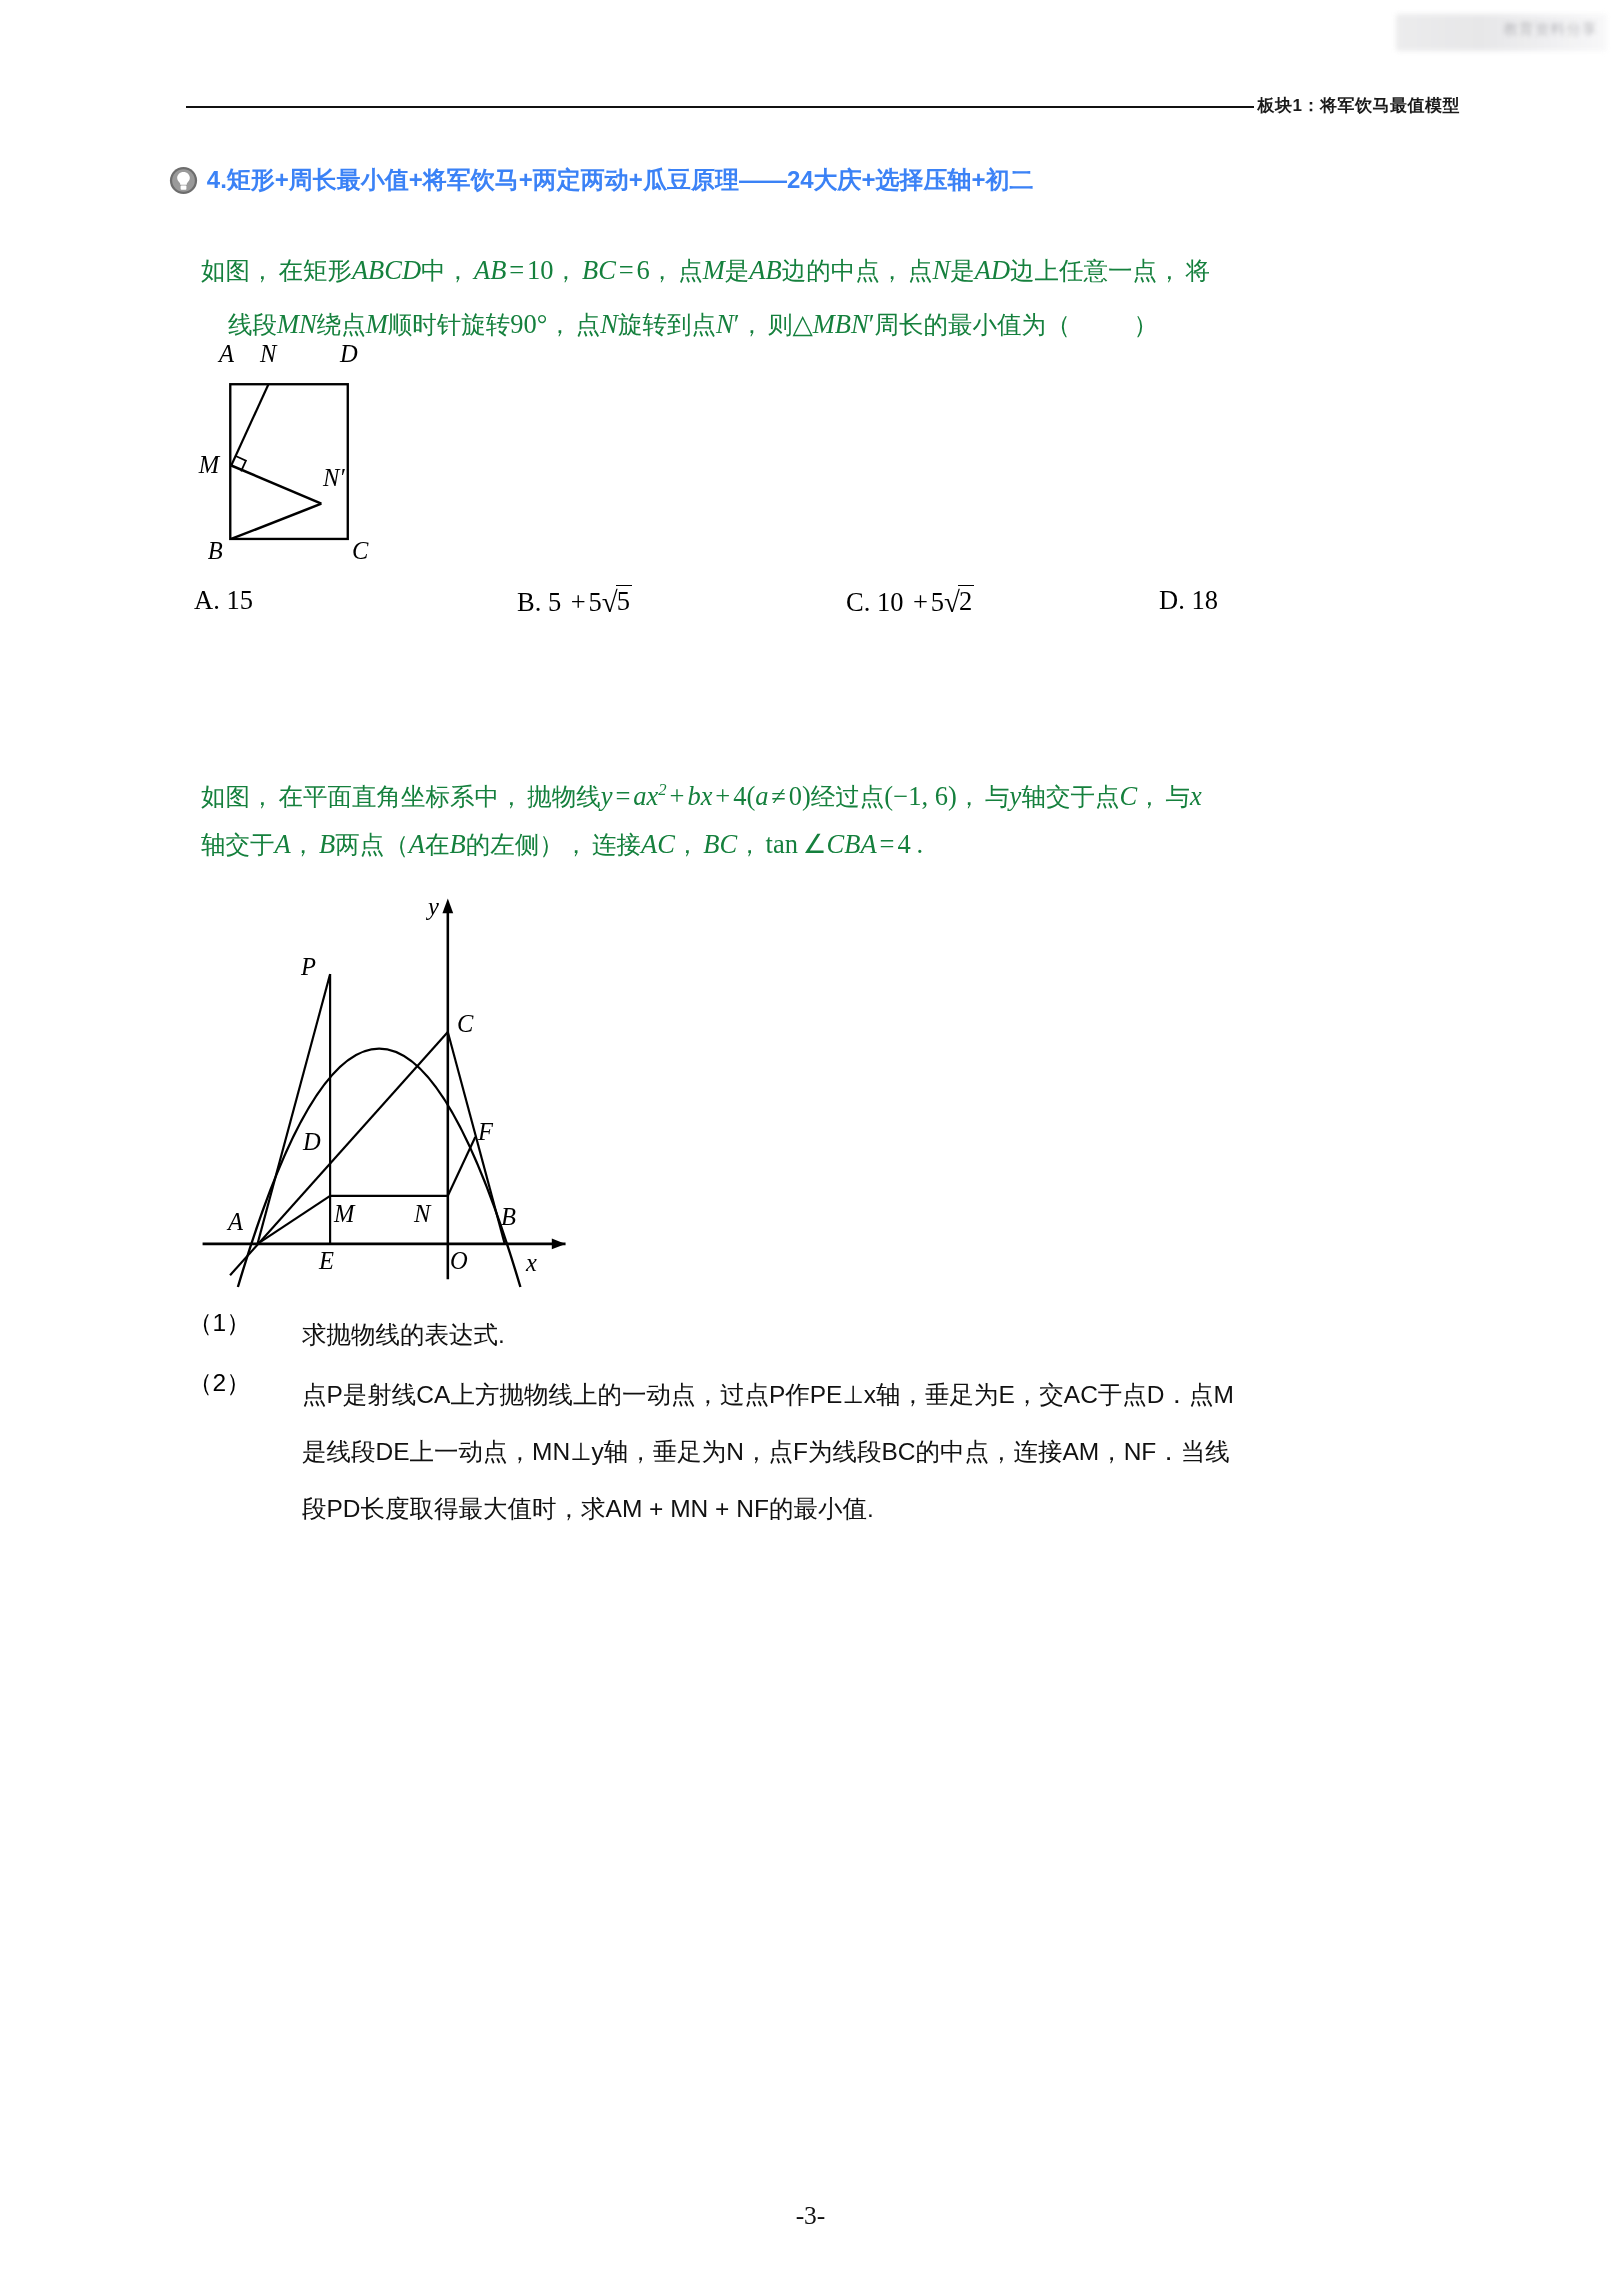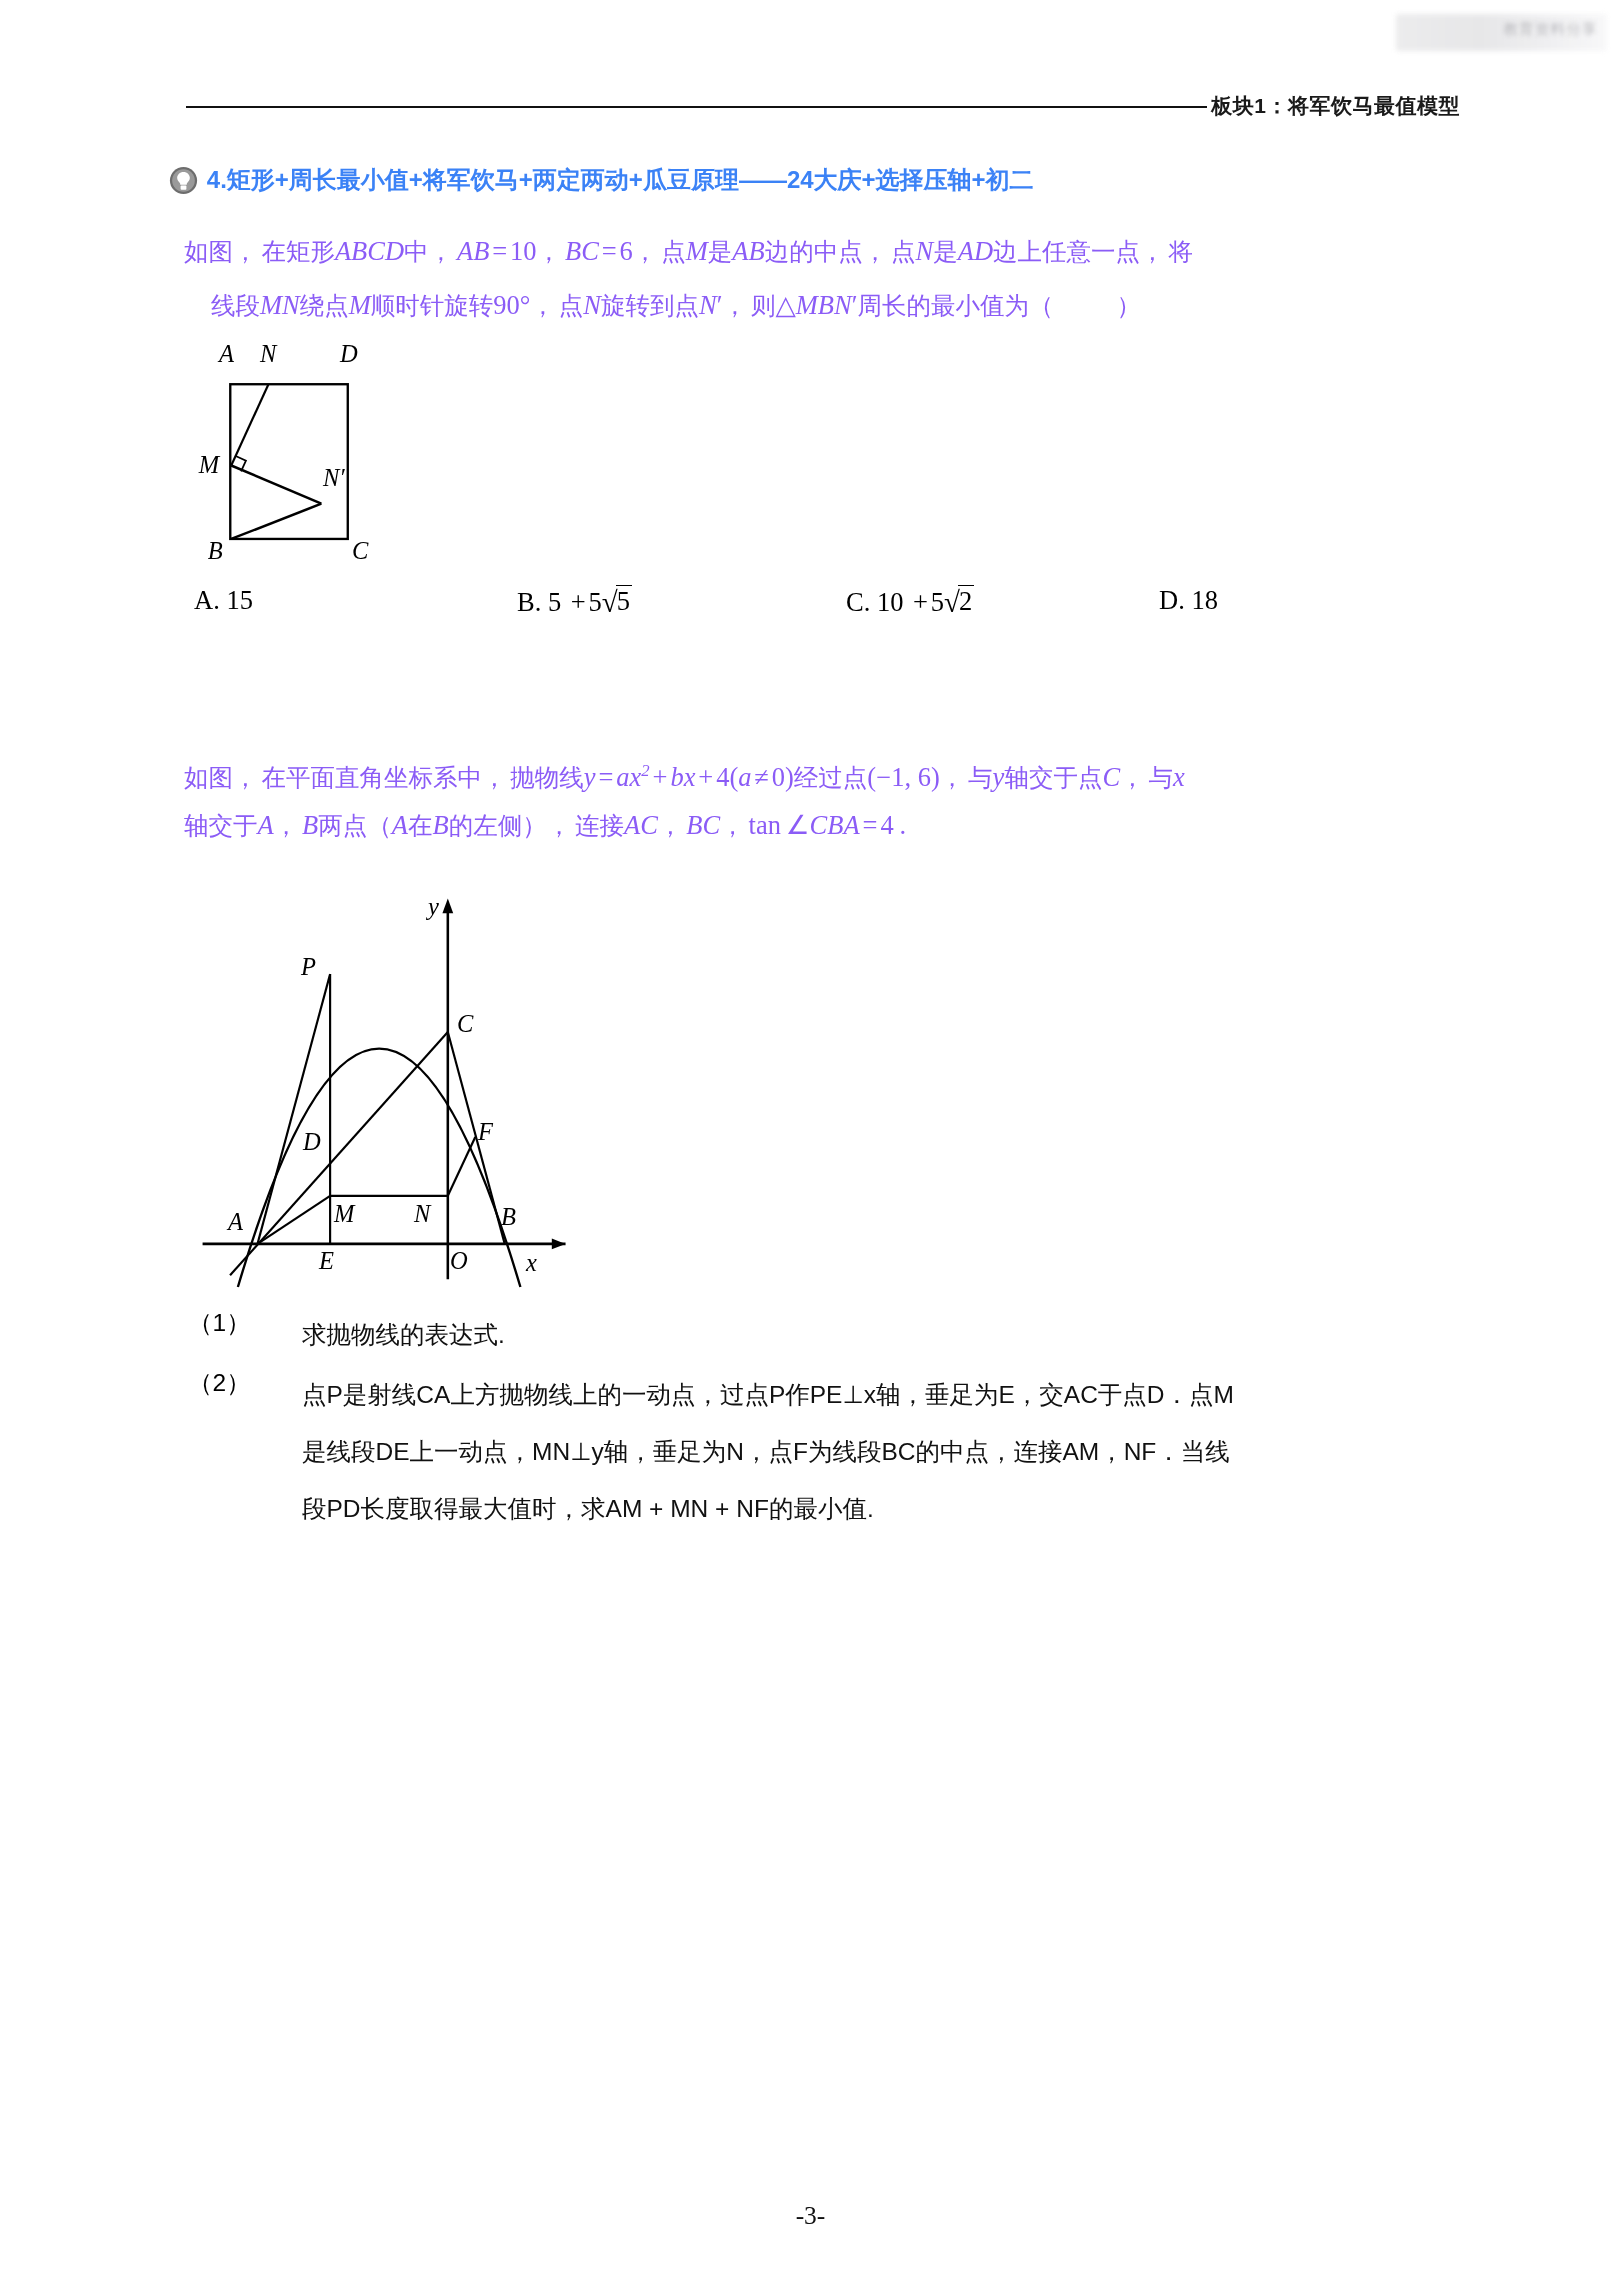--- a/index.html
+++ b/index.html
@@ -61,21 +61,21 @@
   .header-rule {
     flex: 1 1 auto;
     height: 0;
     border-top: 2.5px solid #111;
     margin-right: 3.9px;
     position: relative;
     top: 1px;
   }
   .header-title {
     font-family: "Liberation Sans", sans-serif;
-    font-size: 21px;
+    font-size: 17px;
     font-weight: 600;
     white-space: nowrap;
     letter-spacing: 0.5px;
     color: #1a1a1a;
   }
 
   
   .q-title-row {
     position: absolute;
     display: flex;
@@ -95,24 +95,24 @@
     font-weight: 700;
     color: #3b82f6;
     letter-spacing: 0px;
     white-space: nowrap;
     line-height: 33px;
     text-align: right;
   }
 
   .body-text {
     position: absolute;
-    left: 184px;
+    left: 201px;
     font-size: 25.5px;
-    line-height: 36px;
-    color: #8b5cf6;
+    line-height: 74px;
+    color: #15803d;
     font-family: "Liberation Sans", sans-serif;
     white-space: nowrap;
   }
   .mi { font-family: "Liberation Serif", serif; font-style: italic; font-size: 26.5px; }
   .mn { font-family: "Liberation Serif", serif; font-style: normal; font-size: 26.5px; }
   .mo { font-family: "Liberation Serif", serif; font-style: normal; font-size: 26.5px; padding: 0 2.9px; }
   .cjk { font-family: "Liberation Sans", sans-serif; font-size: 24.5px; }
   .cm  { font-family: "Liberation Sans", sans-serif; font-size: 24.5px; padding-right:3.9px;}
   .sup { font-size: 16.7px; vertical-align: super; font-family:"Liberation Serif",serif; font-style:italic;}
 

